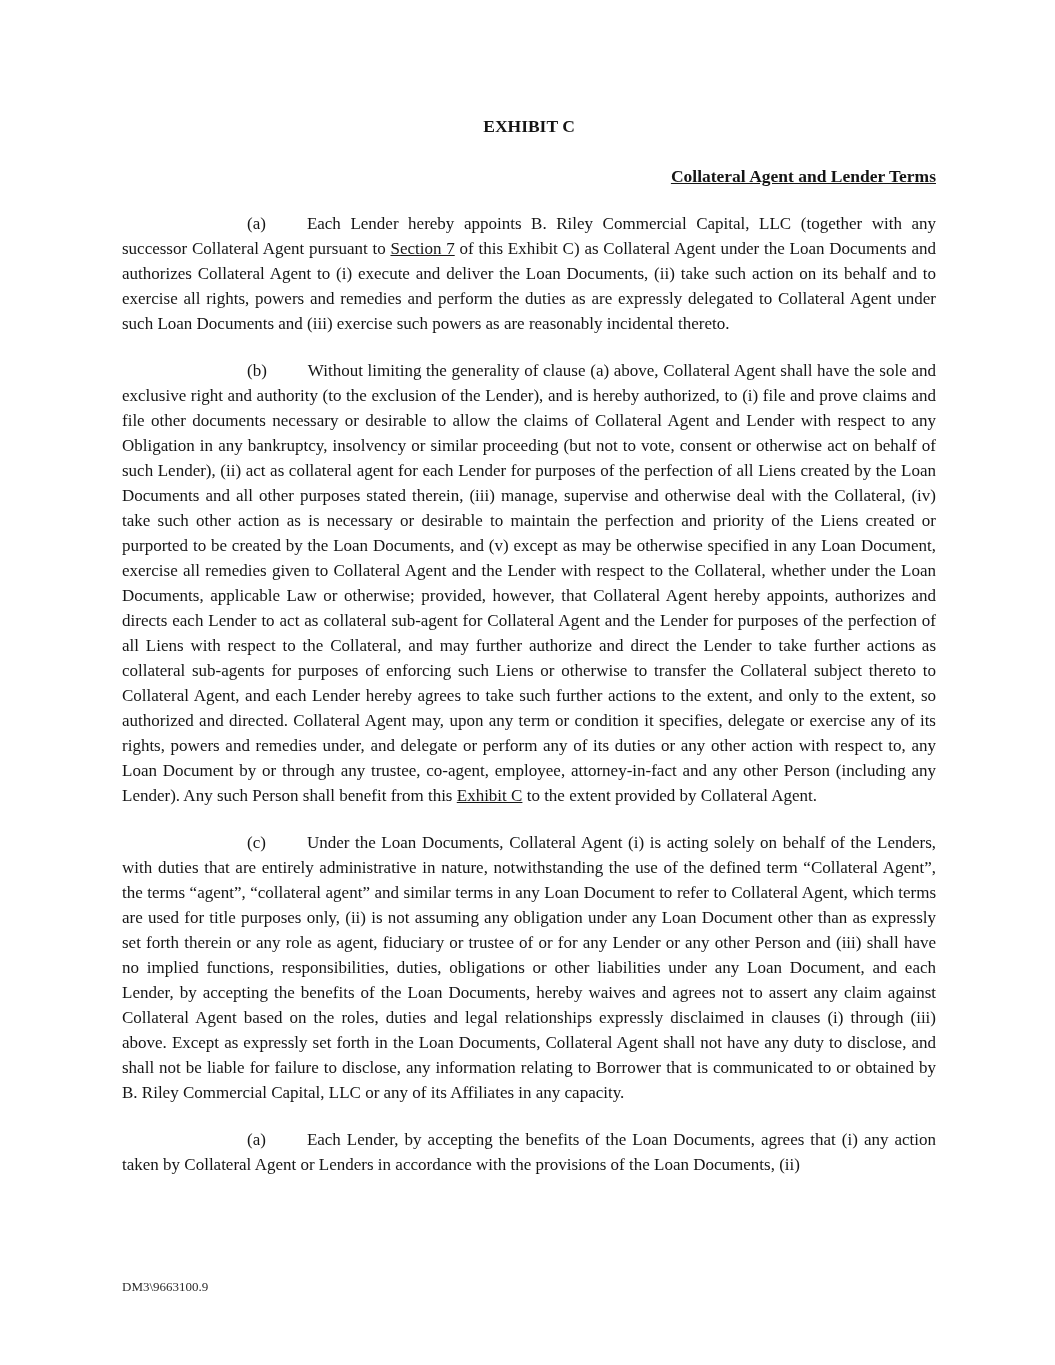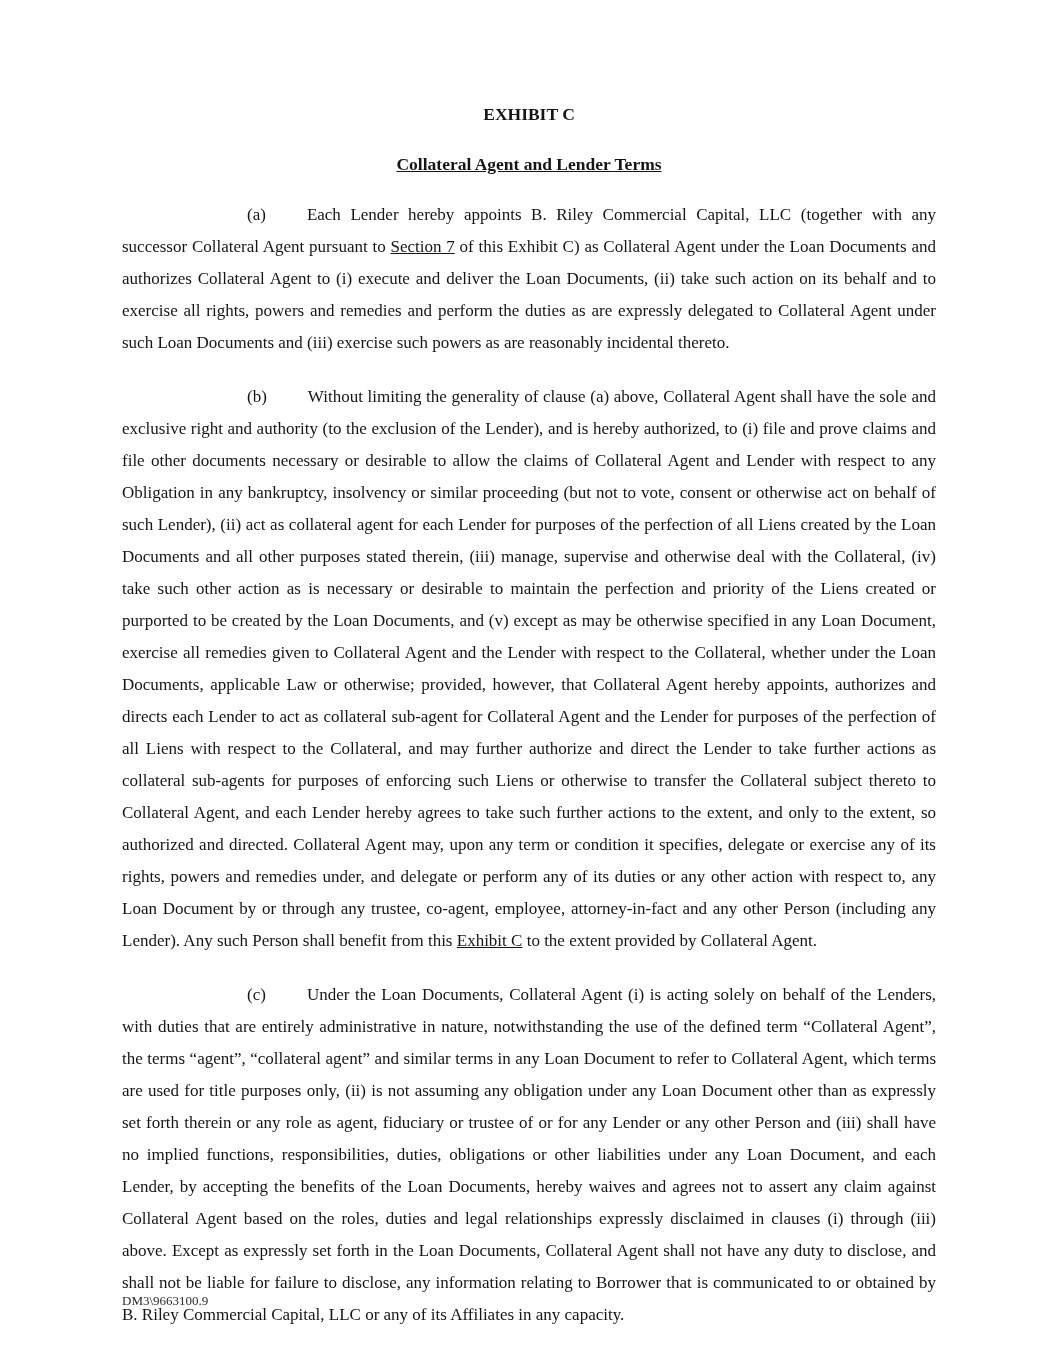--- a/index.html
+++ b/index.html
@@ -9,70 +9,71 @@
     height: 1365px;
     background: #ffffff;
     margin: 0 auto;
     font-family: "Liberation Serif", serif;
     color: #151515;
     overflow: hidden;
   }
   .content {
     position: absolute;
     left: 122px;
-    top: 104px;
+    top: 116px;
     width: 814px;
   }
   .doc-title {
     text-align: center;
     font-weight: bold;
     font-size: 17.5px;
     margin: 0 0 29px 0;
   }
   .doc-subtitle {
-    text-align: center;
+    text-align: right;
     font-weight: bold;
     font-size: 17.5px;
     text-decoration: underline;
     margin: 0 0 24px 0;
   }
   .section-heading {
     font-weight: bold;
     font-size: 17px;
     padding-left: 64px;
     margin: 22px 0 22px 0;
   }
   .section-number {
     display: inline-block;
     width: 64px;
   }
   .para {
     font-size: 17px;
-    line-height: 32px;
+    line-height: 25px;
     text-align: justify;
     text-indent: 125px;
     margin: 22px 0 22px 0;
   }
   .tab { display: inline-block; width: 41px; }
   .u { text-decoration: underline; }
   .footer {
     position: absolute;
     left: 122px;
-    bottom: 56px;
+    bottom: 70px;
     font-size: 13px;
     color: #2a2a2a;
   }
 </style>
 </head>
 <body>
 
 <div class="page">
   <div class="content">
     <div class="doc-title">EXHIBIT C</div>
     <div class="doc-subtitle">Collateral Agent and Lender Terms</div>
     <div>
         <p class="para"><span class="para-label">(a)</span><span class="tab"></span><span>Each Lender hereby appoints B. Riley Commercial Capital, LLC (together with any successor Collateral Agent pursuant to </span><span class="u">Section 7</span><span> of this Exhibit C) as Collateral Agent under the Loan Documents and authorizes Collateral Agent to (i) execute and deliver the Loan Documents, (ii) take such action on its behalf and to exercise all rights, powers and remedies and perform the duties as are expressly delegated to Collateral Agent under such Loan Documents and (iii) exercise such powers as are reasonably incidental thereto.</span></p>
         <p class="para"><span class="para-label">(b)</span><span class="tab"></span><span>Without limiting the generality of clause (a) above, Collateral Agent shall have the sole and exclusive right and authority (to the exclusion of the Lender), and is hereby authorized, to (i) file and prove claims and file other documents necessary or desirable to allow the claims of Collateral Agent and Lender with respect to any Obligation in any bankruptcy, insolvency or similar proceeding (but not to vote, consent or otherwise act on behalf of such Lender), (ii) act as collateral agent for each Lender for purposes of the perfection of all Liens created by the Loan Documents and all other purposes stated therein, (iii) manage, supervise and otherwise deal with the Collateral, (iv) take such other action as is necessary or desirable to maintain the perfection and priority of the Liens created or purported to be created by the Loan Documents, and (v) except as may be otherwise specified in any Loan Document, exercise all remedies given to Collateral Agent and the Lender with respect to the Collateral, whether under the Loan Documents, applicable Law or otherwise; provided, however, that Collateral Agent hereby appoints, authorizes and directs each Lender to act as collateral sub-agent for Collateral Agent and the Lender for purposes of the perfection of all Liens with respect to the Collateral, and may further authorize and direct the Lender to take further actions as collateral sub-agents for purposes of enforcing such Liens or otherwise to transfer the Collateral subject thereto to Collateral Agent, and each Lender hereby agrees to take such further actions to the extent, and only to the extent, so authorized and directed. Collateral Agent may, upon any term or condition it specifies, delegate or exercise any of its rights, powers and remedies under, and delegate or perform any of its duties or any other action with respect to, any Loan Document by or through any trustee, co-agent, employee, attorney-in-fact and any other Person (including any Lender). Any such Person shall benefit from this </span><span class="u">Exhibit C</span><span> to the extent provided by Collateral Agent.</span></p>
         <p class="para"><span class="para-label">(c)</span><span class="tab"></span><span>Under the Loan Documents, Collateral Agent (i) is acting solely on behalf of the Lenders, with duties that are entirely administrative in nature, notwithstanding the use of the defined term “Collateral Agent”, the terms “agent”, “collateral agent” and similar terms in any Loan Document to refer to Collateral Agent, which terms are used for title purposes only, (ii) is not assuming any obligation under any Loan Document other than as expressly set forth therein or any role as agent, fiduciary or trustee of or for any Lender or any other Person and (iii) shall have no implied functions, responsibilities, duties, obligations or other liabilities under any Loan Document, and each Lender, by accepting the benefits of the Loan Documents, hereby waives and agrees not to assert any claim against Collateral Agent based on the roles, duties and legal relationships expressly disclaimed in clauses (i) through (iii) above. Except as expressly set forth in the Loan Documents, Collateral Agent shall not have any duty to disclose, and shall not be liable for failure to disclose, any information relating to Borrower that is communicated to or obtained by B. Riley Commercial Capital, LLC or any of its Affiliates in any capacity.</span></p>
+        <p class="para"><span class="para-label">(a)</span><span class="tab"></span><span>Each Lender, by accepting the benefits of the Loan Documents, agrees that (i) any action taken by Collateral Agent or Lenders in accordance with the provisions of the Loan Documents, (ii)</span></p>
       </div>
   </div>
   <div class="footer">DM3\9663100.9</div>
 </div>
 
 </body></html>

